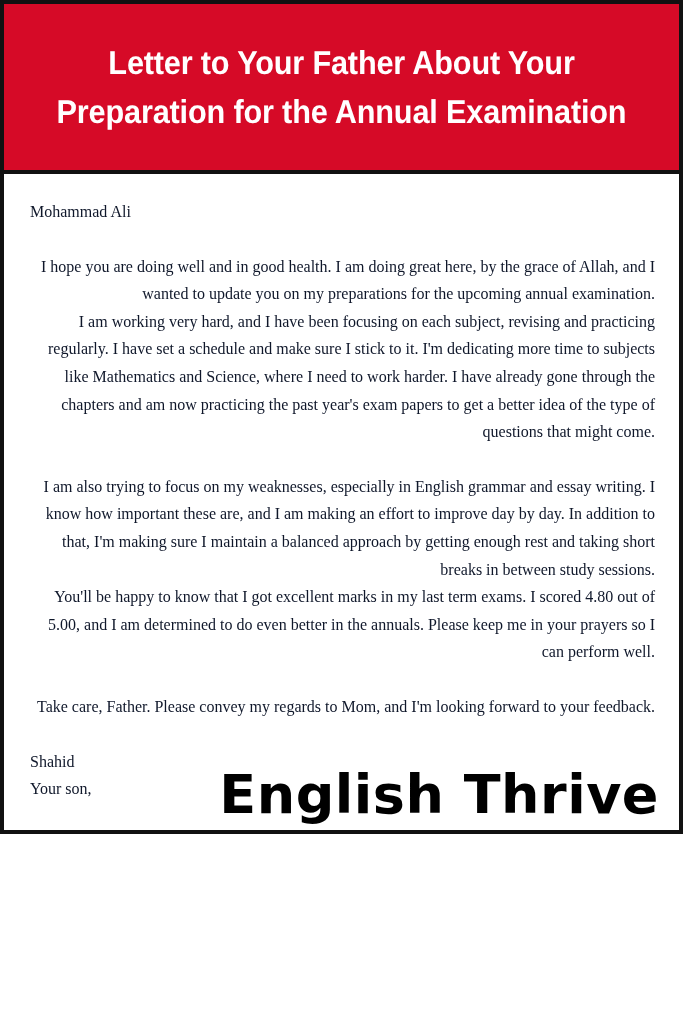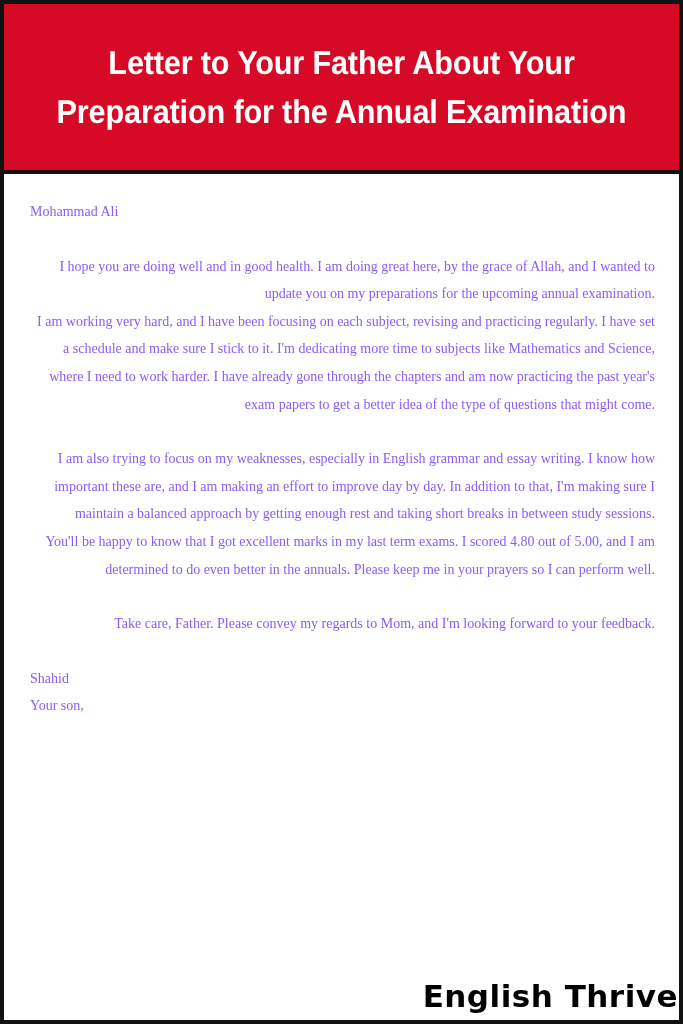--- a/index.html
+++ b/index.html
@@ -3,21 +3,21 @@
 <meta charset="utf-8">
 <style>
   html, body {
     margin: 0;
     padding: 0;
     background: #ffffff;
   }
   #page {
     position: relative;
     width: 683px;
-    height: 1024px;
+    height: 834px;
     background: #ffffff;
     box-sizing: border-box;
     border: 4px solid #111111;
     overflow: hidden;
     font-family: "Liberation Serif", "DejaVu Serif", serif;
     padding-left: 44px;
   }
   
   #header-banner {
     position: absolute;
@@ -47,46 +47,46 @@
     text-rendering: geometricPrecision;
   }
   
   #letter-body {
     position: absolute;
     left: 0;
     top: 170px;
     width: 675px;
     box-sizing: border-box;
     padding: 24px 24px 0 26px;
-    color: #8b5cf6;
-    font-size: 14px;
+    color: #0f172a;
+    font-size: 16px;
     line-height: 27.6px;
   }
   .block {
     margin: 0;
   }
   .gap {
     height: 27px;
   }
   .line {
     margin: 0;
     white-space: pre-wrap;
   }
   .para {
     margin: 0;
     text-align: right;
   }
   
   #brand-logo {
     position: absolute;
-    right: 1px;
+    right: 20px;
     bottom: 8px;
     font-family: "DejaVu Sans", "Liberation Sans", sans-serif;
     font-weight: bold;
-    font-size: 31px;
+    font-size: 54px;
     line-height: 1;
     color: #000000;
     letter-spacing: 0.5px;
     white-space: nowrap;
   }
 </style>
 </head>
 <body>
 
 <div id="page">

